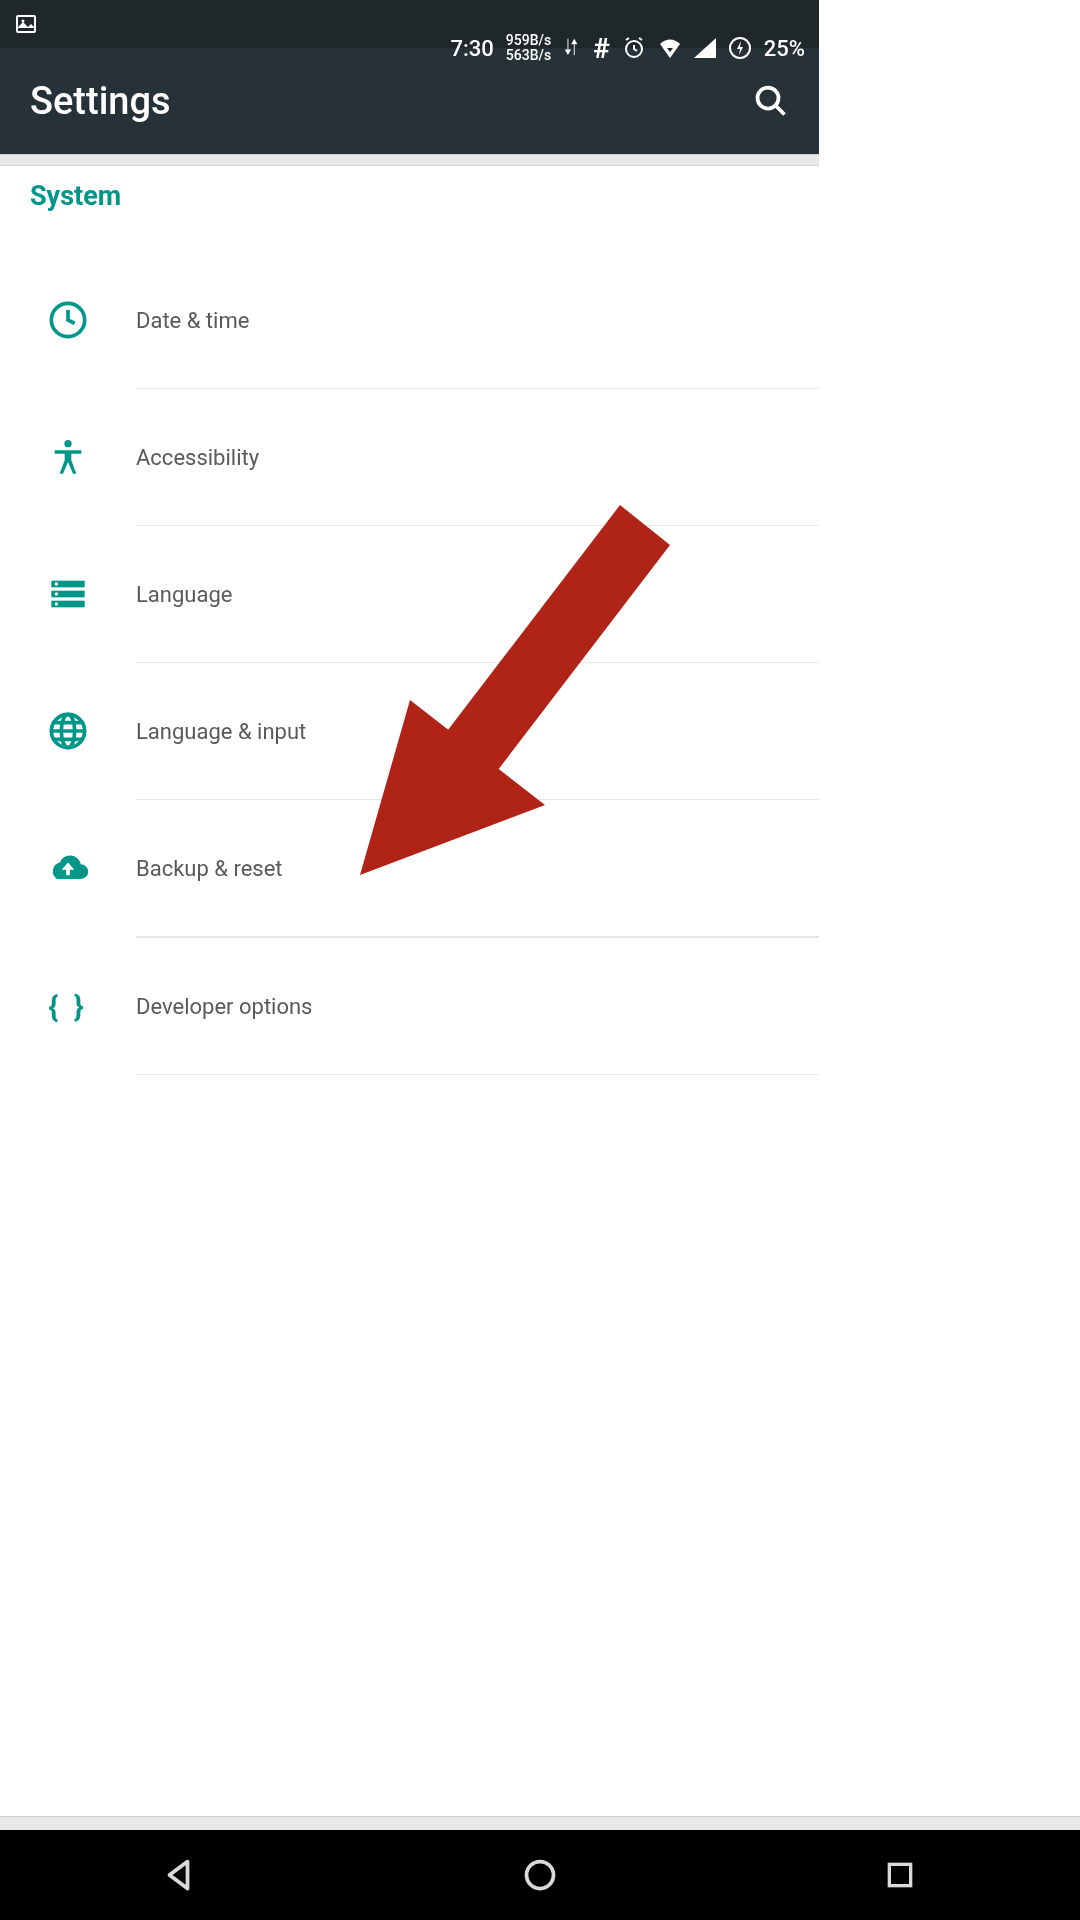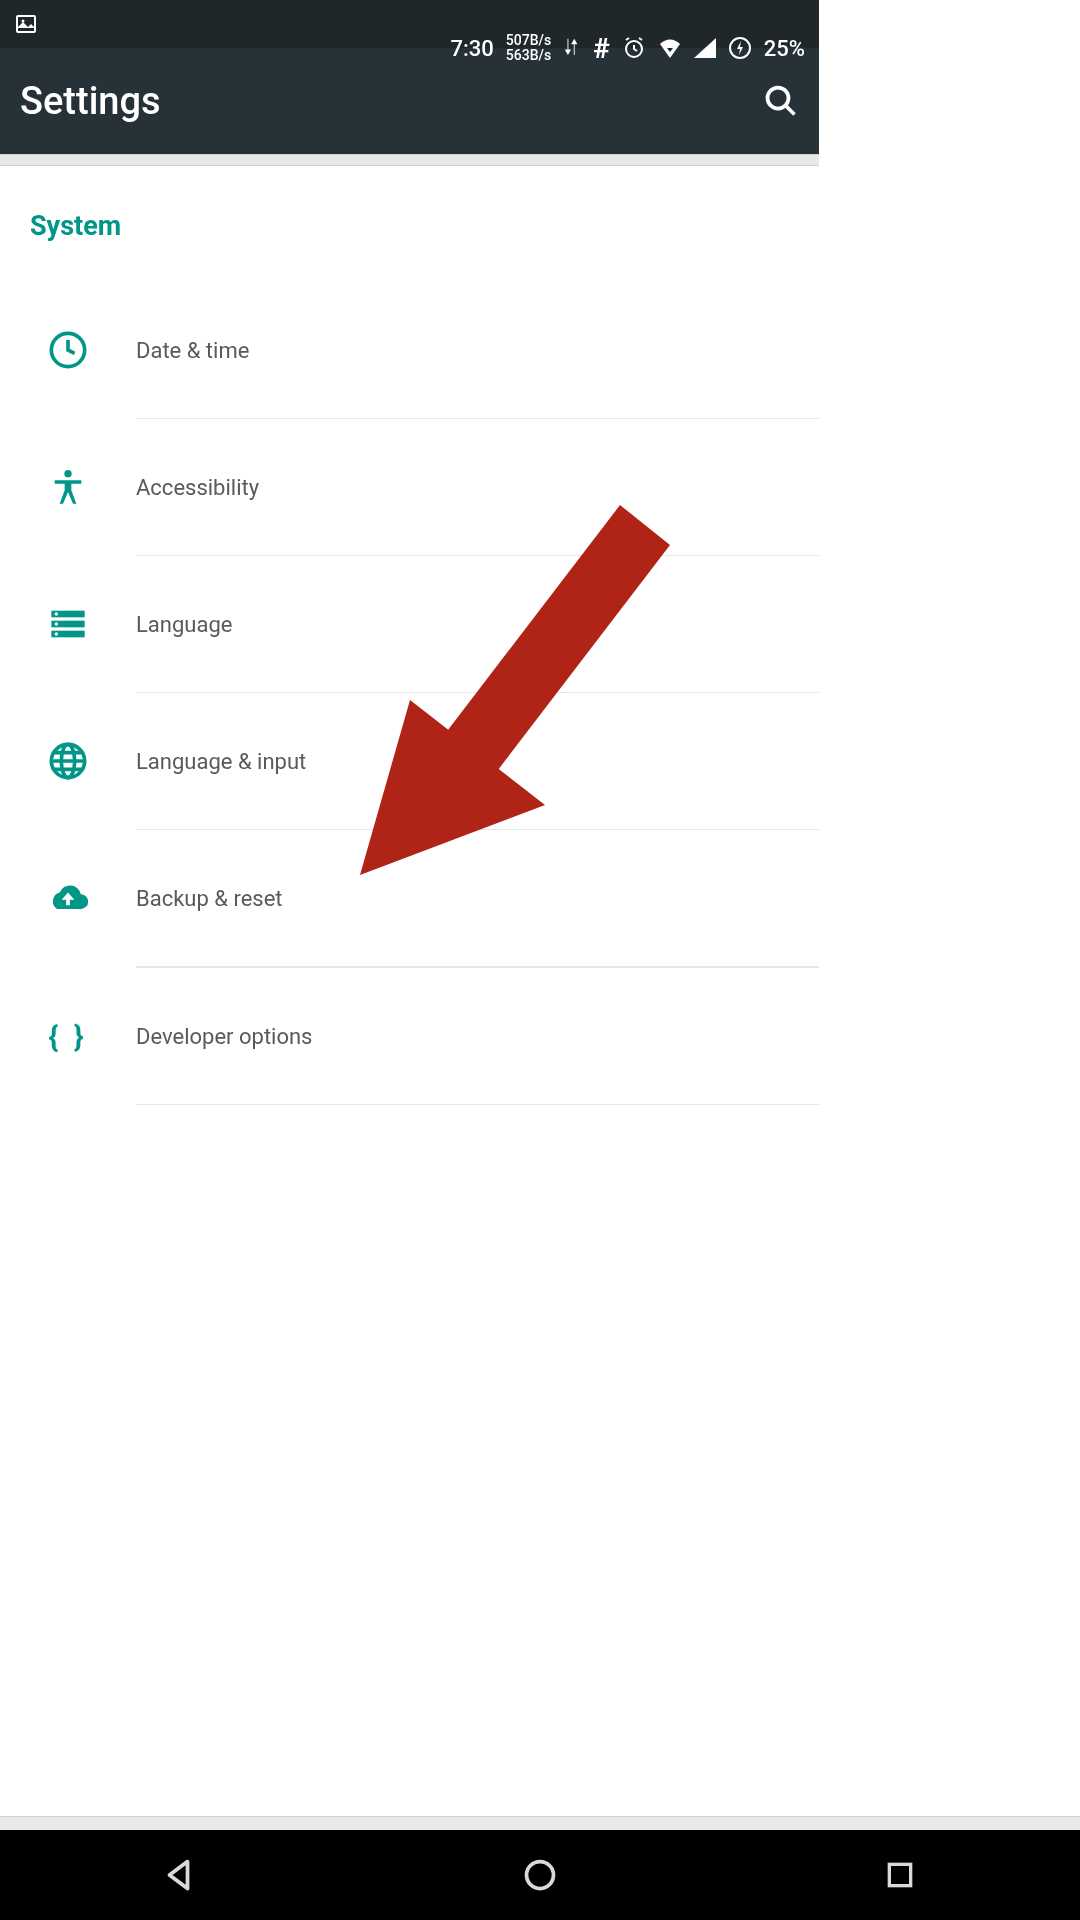--- a/index.html
+++ b/index.html
@@ -1,26 +1,26 @@
 <!DOCTYPE html>
 <html><head>
   <meta charset="utf-8">
   <style>
     * { margin: 0; padding: 0; box-sizing: border-box; }
     html, body { width: 819px; height: 1456px; font-family: Roboto, Arial, sans-serif; background: #fff; overflow: hidden; }
     .status-bar { height: 48px; background: #1f272b; color: #fff; display: flex; align-items: center; padding: 0 14px; font-size: 22px; font-weight: 500; }
     .status-left { display: flex; align-items: center; gap: 10px; }
     .status-right { margin-left: auto; display: flex; align-items: center; gap: 12px; margin-top: 48px; }
     .net-rate { font-size: 14px; line-height: 1.05; text-align: right; font-weight: 500; }
-    .app-bar { height: 106px; background: #263238; color: #fff; display: flex; align-items: center; padding: 0 20px; }
+    .app-bar { height: 106px; background: #263238; color: #fff; display: flex; align-items: center; padding: 0 30px; }
     .app-title { font-size: 38px; font-weight: 500; }
     .app-search { margin-left: auto; }
     .divider-bar { height: 12px; background: #e8e8e8; border-top: 1px solid #d0d0d0; border-bottom: 1px solid #d0d0d0; }
     .content { background: #fff; }
-    .section-header { color: #009688; font-size: 27px; font-weight: 700; padding: 44px 30px 10px; }
+    .section-header { color: #009688; font-size: 27px; font-weight: 700; padding: 14px 30px 10px; }
     .item { display: flex; align-items: center; height: 136px; }
     .item-icon { width: 136px; display: flex; align-items: center; justify-content: center; color: #009688; }
     .item-label { font-size: 22px; color: #5a5a5a; font-weight: 400; }
     .item-sep { height: 1px; background: #e6e6e6; margin-left: 136px; }
     .bottom-sep { height: 14px; background: #e8e8e8; border-top: 1px solid #d0d0d0; }
     .nav-bar { position: absolute; left: 0; right: 0; bottom: 0; height: 90px; background: #000; display: flex; align-items: center; justify-content: space-around; }
     .nav-btn { width: 80px; height: 80px; display: flex; align-items: center; justify-content: center; }
     .arrow-overlay { position: absolute; pointer-events: none; }
     svg { display: block; }
   </style>
@@ -33,21 +33,21 @@
       <svg width="24" height="24" viewBox="0 0 24 24" fill="none" stroke="white" stroke-width="2">
         <rect x="3" y="4" width="18" height="16" rx="1"></rect>
         <path d="M3 16 L9 10 L14 15 L17 12 L21 16" fill="white" stroke="none"></path>
         <circle cx="9" cy="9" r="1.5" fill="white" stroke="none"></circle>
       </svg>
     </span>
   </div>
   <div class="status-right">
     <span>7:30</span>
     <div class="net-rate">
-      <div>507B/s</div>
+      <div>959B/s</div>
       <div>563B/s</div>
     </div>
     <span>
       <svg width="18" height="22" viewBox="0 0 18 22" fill="white">
         <path d="M5 2 L5 14 L2 14 L5.5 20 L9 14 L6 14 L6 2 Z M12 20 L12 8 L9 8 L12.5 2 L16 8 L13 8 L13 20 Z" transform="scale(0.9)"></path>
       </svg>
     </span>
     <span style="font-size:28px;font-weight:700;">#</span>
     <span>
       <svg width="24" height="24" viewBox="0 0 24 24" fill="none" stroke="white" stroke-width="2">

